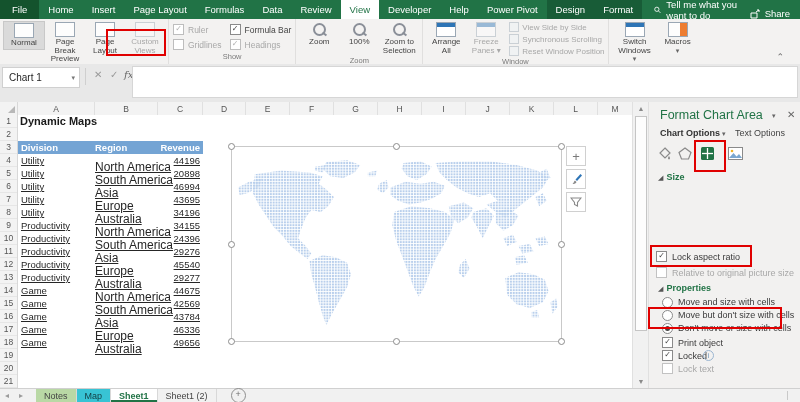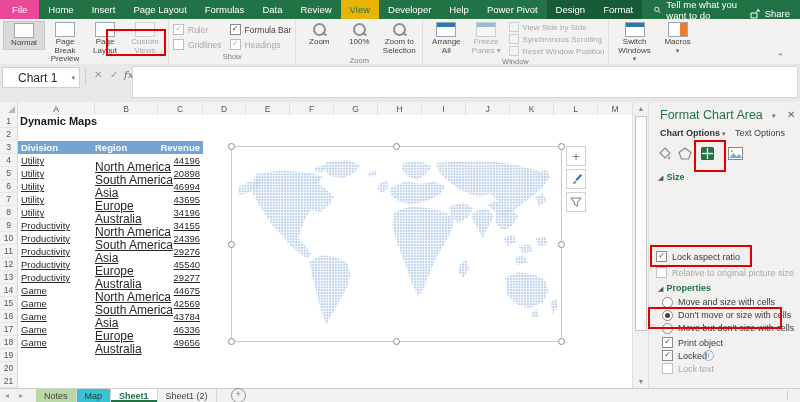--- a/index.html
+++ b/index.html
@@ -2,22 +2,22 @@
 <html><head>
 <meta charset="utf-8">
 <style>
   html,body{margin:0;padding:0;background:#fff;font-family:"Liberation Sans","DejaVu Sans",sans-serif;}
   #app{position:relative;width:800px;height:402px;overflow:hidden;background:#fff;font-size:10px;color:#262626;}
   .abs{position:absolute;}
 
   
   #tabbar{left:0;top:0;width:800px;height:19px;background:#217346;display:flex;align-items:stretch;}
   .rtab{color:#fff;font-size:9.5px;display:flex;align-items:center;padding:0 9px;white-space:nowrap;cursor:default;}
-  .rtab.file{background:#ec4899;padding:0 12px;}
-  .rtab.active{background:#eab308;color:#217346;}
+  .rtab.file{background:#14532d;padding:0 12px;}
+  .rtab.active{background:#ffffff;color:#217346;}
   .rtab.context{background:#185c37;}
   #tellme{display:flex;align-items:center;gap:5px;color:#fff;font-size:9.5px;padding-left:12px;flex:1;}
   #share{display:flex;align-items:flex-end;gap:4px;color:#fff;font-size:9.5px;padding-right:10px;}
 
   
   #ribbon{left:0;top:19px;width:800px;height:45px;background:#f3f2f1;border-bottom:1px solid #d4d4d4;display:flex;}
   .rgroup{display:flex;flex-direction:column;border-right:1px solid #e0dfde;}
   .rgc{flex:1;display:flex;align-items:flex-start;padding:2px 3px 0 3px;}
   .rgl{text-align:center;font-size:7.5px;color:#7a7a7a;line-height:9px;height:9px;white-space:nowrap;}
   .bb{display:flex;flex-direction:column;align-items:center;width:38px;padding:1px 1px;cursor:pointer;}
@@ -41,21 +41,21 @@
   .chk .box{width:9px;height:9px;border:1px solid #8a8a8a;background:#fff;font-size:8px;line-height:8px;text-align:center;color:#444;}
   .chk .lbl{font-size:8.5px;color:#444;white-space:nowrap;}
   .chk.disabled .lbl{color:#a8a8a8;}
   .chk.disabled .box{border-color:#bdbdbd;color:#b0b0b0;}
   .drop{font-size:7px;color:#666;}
   #collapse{right:16px;top:52px;color:#666;font-size:9px;}
 
   
   #fbar{left:0;top:64px;width:800px;height:38px;background:#e8e8e8;border-bottom:1px solid #d6d6d6;}
   #namebox{left:2px;top:3px;width:76px;height:19px;background:#fff;border:1px solid #d0d0d0;display:flex;align-items:center;}
-  #namebox .txt{padding-left:6px;flex:1;font-size:12px;margin-left:9px;}
+  #namebox .txt{padding-left:6px;flex:1;font-size:10px;}
   #namebox .arr{color:#777;font-size:7px;padding-right:4px;}
   .fbtn{top:5px;color:#9a9a9a;font-size:10px;}
   #fx{font-family:"DejaVu Serif",serif;font-style:italic;color:#666;}
   #formulainput{left:132px;top:2px;width:666px;height:32px;background:#fff;border:1px solid #d6d6d6;box-sizing:border-box;}
   .vsep{top:4px;width:1px;height:17px;background:#cfcfcf;}
 
   
   #colhdr{left:0;top:102px;width:632px;height:13px;background:#f3f3f3;border-bottom:1px solid #d8d8d8;display:flex;}
   #cornercell{width:18px;height:13px;border-right:1px solid #d8d8d8;position:relative;box-sizing:border-box;}
   #cornercell::after{content:"";position:absolute;right:2px;bottom:2px;border-left:7px solid transparent;border-bottom:7px solid #b8b8b8;}
@@ -525,27 +525,27 @@
     </div>
     </div>
 
   <div class="abs psec" style="left:658px;top:283px;"><span class="tri">◢</span><span>Properties</span></div>
 
   <div class="abs" style="left:662px;top:296px;">
       <div class="pradio" style="margin-bottom:1px;">
       <span class="rdot"></span>
       <span class="lbl">Move and size with cells</span>
     </div>
+      <div class="pradio" style="margin-bottom:1px;">
+      <span class="rdot"></span>
+      <span class="lbl">Move but don't size with cells</span>
+    </div>
       <div class="pradio selected" style="margin-bottom:1px;">
       <span class="rdot"></span>
       <span class="lbl">Don't move or size with cells</span>
-    </div>
-      <div class="pradio" style="margin-bottom:1px;">
-      <span class="rdot"></span>
-      <span class="lbl">Move but don't size with cells</span>
     </div>
     </div>
 
   <div class="abs" style="left:662px;top:336px;">
       <div class="pchk">
       <span class="box">✓</span>
       <span class="lbl">Print object</span>
     </div>
       <div class="pchk info">
       <span class="box">✓</span>

